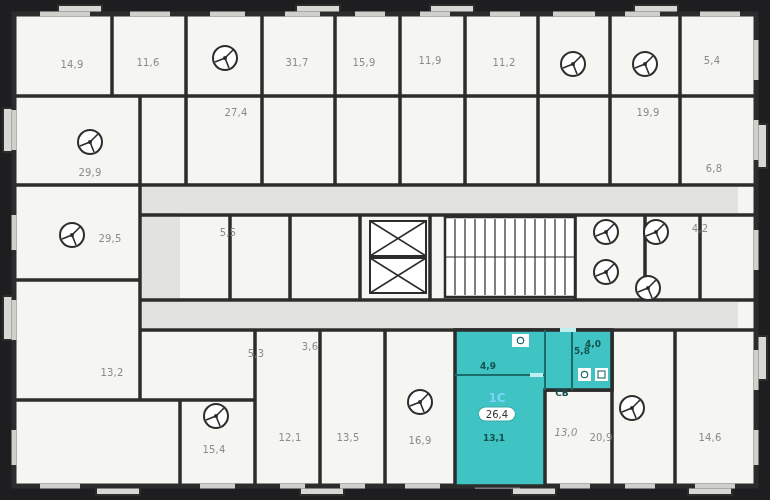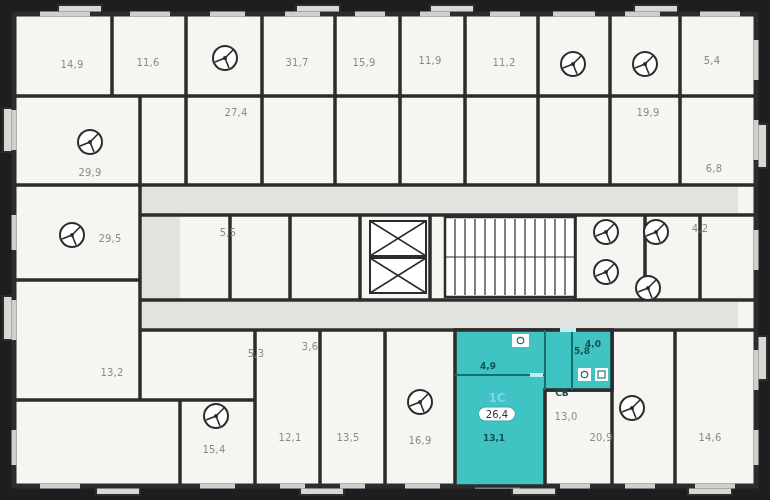--- a/index.html
+++ b/index.html
@@ -134,21 +134,21 @@
         <span class="area-label" style="left: 504px; top: 62px;">11,2</span>
         <span class="area-label" style="left: 648px; top: 112px;">19,9</span>
         <span class="area-label" style="left: 712px; top: 60px;">5,4</span>
         <span class="area-label" style="left: 90px; top: 172px;">29,9</span>
         <span class="area-label" style="left: 110px; top: 238px;">29,5</span>
         <span class="area-label" style="left: 112px; top: 372px; text-align: center;">13,2</span>
         <span class="area-label" style="left: 214px; top: 449px;">15,4</span>
         <span class="area-label" style="left: 290px; top: 437px;">12,1</span>
         <span class="area-label" style="left: 348px; top: 437px;">13,5</span>
         <span class="area-label" style="left: 420px; top: 440px;">16,9</span>
-        <span class="area-label" style="left: 566px; top: 416px;">13,0</span>
+        <span class="area-label" style="left: 566px; top: 432px; font-style: italic;">13,0</span>
         <span class="area-label" style="left: 601px; top: 437px;">20,9</span>
         <span class="area-label" style="left: 710px; top: 437px;">14,6</span>
         <span class="area-label" style="left: 228px; top: 232px;">5,5</span>
         <span class="area-label" style="left: 256px; top: 353px;">5,3</span>
         <span class="area-label" style="left: 310px; top: 346px;">3,6</span>
         <span class="area-label" style="left: 714px; top: 168px;">6,8</span>
         <span class="area-label" style="left: 700px; top: 228px;">4,2</span>
       </div>
     <div>
         <span class="unit-label" style="left: 494px; top: 438px;">13,1</span>

